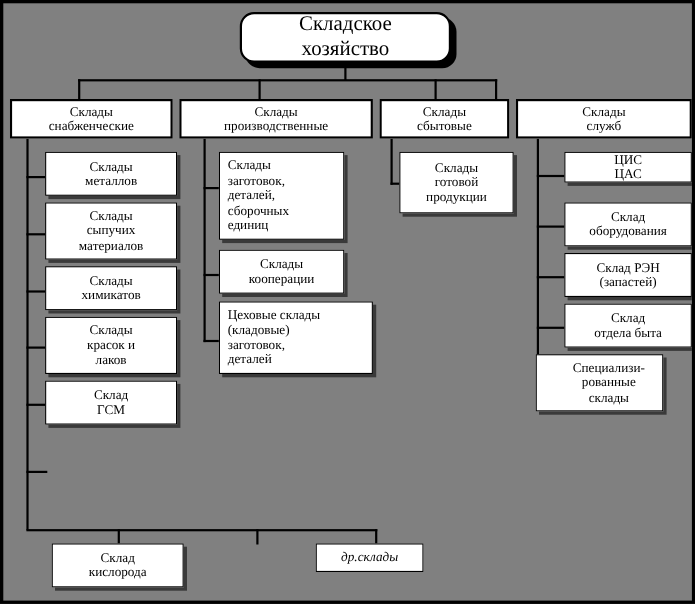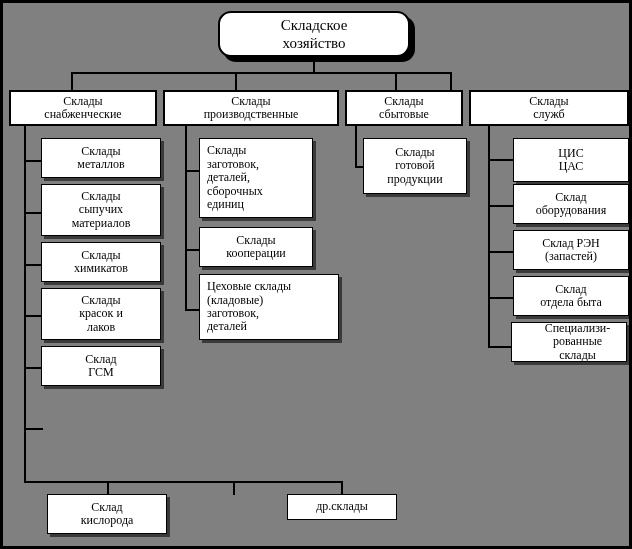--- a/index.html
+++ b/index.html
@@ -33,21 +33,21 @@
     color:#000;
     font-size:12px;
     padding:2px 3px;
   }
   .node span{display:block;white-space:pre-line;}
 
   
   .root{
     border:2px solid #000;
     border-radius:13px;
-    font-size:15px;
+    font-size:19px;
     line-height:1.2;
     box-shadow:5px 5px 0 0 #000;
     z-index:4;
   }
 
   
   .lvl2{
     border:2px solid #000;
     font-size:12px;
     z-index:3;
@@ -162,48 +162,48 @@
 продукции</span>
   </div>
 
   <div class="ln v" style="left:485px;top:123px;height:222px;"></div>
   <div class="ln h" style="left:485px;top:156px;width:27px;"></div>
   <div class="ln h" style="left:485px;top:202px;width:27px;"></div>
   <div class="ln h" style="left:485px;top:248px;width:27px;"></div>
   <div class="ln h" style="left:485px;top:294px;width:27px;"></div>
   <div class="ln h" style="left:485px;top:343px;width:27px;"></div>
 
-  <div class="node leaf" style="left:510px;top:135px;width:116px;height:44px;">
+  <div class="node leaf" style="left:510px;top:135px;width:116px;height:28px;">
     <span>ЦИС
 ЦАС</span>
   </div>
   <div class="node leaf" style="left:510px;top:181px;width:116px;height:40px;">
     <span>Склад
 оборудования</span>
   </div>
   <div class="node leaf" style="left:510px;top:227px;width:116px;height:40px;">
     <span>Склад РЭН
 (запастей)</span>
   </div>
   <div class="node leaf" style="left:510px;top:273px;width:116px;height:40px;">
     <span>Склад
 отдела быта</span>
   </div>
-  <div class="node leaf" style="left:508px;top:319px;width:116px;height:40px;padding-left:20px;">
+  <div class="node leaf" style="left:484px;top:319px;width:116px;height:52px;padding-left:20px;">
     <span>Специализи-
 рованные
 склады</span>
   </div>
 
   <div class="ln h" style="left:21px;top:478px;width:319px;"></div>
   <div class="ln v" style="left:104px;top:478px;height:14px;"></div>
   <div class="ln v" style="left:230px;top:478px;height:14px;"></div>
   <div class="ln v" style="left:338px;top:478px;height:14px;"></div>
 
   <div class="node leaf" style="left:44px;top:491px;width:120px;height:40px;">
     <span>Склад
 кислорода</span>
   </div>
-  <div class="node leaf noshadow" style="left:284px;top:491px;width:110px;height:26px;">
+  <div class="node leaf noshadow" style="left:284px;top:491px;width:98px;height:26px;font-style:italic;">
     <span>др.склады</span>
   </div>
 
 </div>
 
 </body></html>

